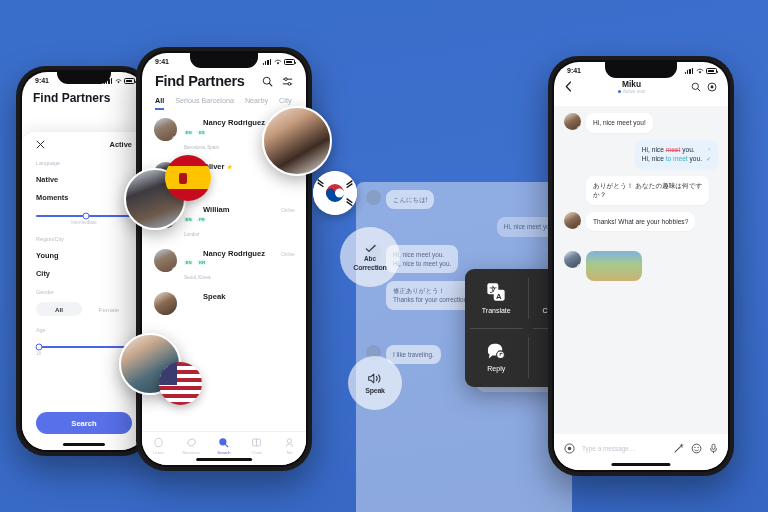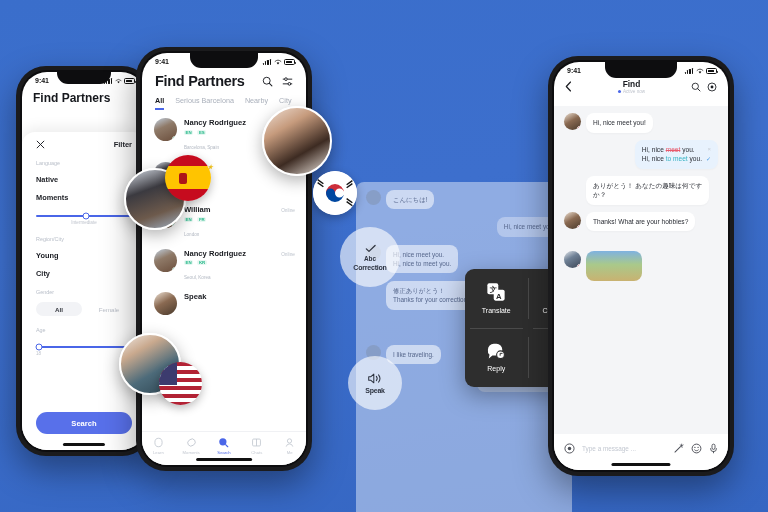--- a/index.html
+++ b/index.html
@@ -73,21 +73,21 @@
   .fp-tabs { display:flex; gap:11px; margin-top:7px; font-size:7.2px; }
   .fp-tab { color:#aab0bb; padding-bottom:3px; white-space:nowrap; }
   .fp-tab.on { color:#17191e; font-weight:bold; border-bottom:2px solid #4a66e8; }
   .fp-list { padding: 3px 0 0; }
   .fp-row { display:flex; gap:7px; padding:5px 12px 4px; position:relative; }
   .fp-av { width:23px; height:23px; border-radius:50%; flex:0 0 auto; position:relative;
            background:#c9cdd4; overflow:hidden; }
   .fp-av .dot { position:absolute; right:-1px; bottom:-1px; width:6px; height:6px; border-radius:50%;
                 border:1.2px solid #fff; }
   .fp-info { flex:1; min-width:0; }
-  .fp-name { font-size:7.6px; font-weight:bold; color:#191b20; display:flex; align-items:center; gap:2px; }
+  .fp-name { font-size:7.6px; font-weight:bold; color:#191b20; display:flex; align-items:center; gap:2px;margin-left:19px; }
   .fp-star { color:#f5c518; font-size:6px; }
   .fp-stats { display:flex; gap:4px; align-items:center; margin-top:2.5px; font-size:4.6px; color:#8e96a3; }
   .chip { background:#e6f7f1; color:#26b98a; border-radius:2px; padding:0 1.6px; font-size:4.4px; font-weight:bold; }
   .fp-sub { font-size:4.6px; color:#b2b8c2; margin-top:2px; }
   .fp-time { font-size:4.8px; color:#bcc2cb; position:absolute; right:11px; top:8px; display:flex; gap:2px; align-items:center;}
   .fp-nav { position:absolute; left:0; right:0; bottom:0; height:34px; background:#fff;
             display:flex; align-items:flex-start; justify-content:space-around; padding-top:5px;
             border-top:.5px solid #f0f1f4; }
   .fp-navitem { display:flex; flex-direction:column; align-items:center; gap:1.5px; width:20%; }
   .fp-navlabel { font-size:4.2px; color:#c3c8d1; }
@@ -233,21 +233,21 @@
             <span class="batt"></span>
           </span>
         </div>
         <div class="lf-title">Find Partners</div>
 
         <div class="lf-sheet">
           <div class="lf-sheet-top">
             <svg width="9" height="9" viewBox="0 0 12 12">
               <path d="M1.5 1.5 10.5 10.5M10.5 1.5 1.5 10.5" stroke="#22242a" stroke-width="1.3" stroke-linecap="round"></path>
             </svg>
-            <span class="lf-filterlbl">Filter</span>
+            <span class="lf-filterlbl">Active</span>
           </div>
 
           <div class="lf-grp">Language</div>
           <div class="lf-item">Native</div>
           <div class="lf-item">Moments</div>
           <div class="slider">
             <span class="knob" style="left:52%"></span>
           </div>
           <div class="slider-lbl">Intermediate</div>
 
@@ -573,21 +573,21 @@
             </svg>
             <span class="batt"></span>
           </span>
         </div>
 
         <div class="ch-head">
           <svg width="7" height="11" viewBox="0 0 8 13">
             <path d="M6.4 1.2 1.4 6.5l5 5.3" stroke="#1b1d22" stroke-width="1.4" fill="none" stroke-linecap="round" stroke-linejoin="round"></path>
           </svg>
           <span class="ch-name">
-            <b>Find</b>
+            <b>Miku</b>
             <em>Active now</em>
           </span>
           <svg width="10" height="10" viewBox="0 0 14 14">
             <circle cx="6" cy="6" r="4.4" stroke="#1b1d22" stroke-width="1.2" fill="none"></circle>
             <path d="M9.4 9.4 12.6 12.6" stroke="#1b1d22" stroke-width="1.3" stroke-linecap="round"></path>
           </svg>
           <svg width="10" height="10" viewBox="0 0 14 14">
             <circle cx="7" cy="7" r="5.6" stroke="#1b1d22" stroke-width="1.2" fill="none"></circle>
             <circle cx="7" cy="7" r="2" fill="#1b1d22"></circle>
           </svg>

